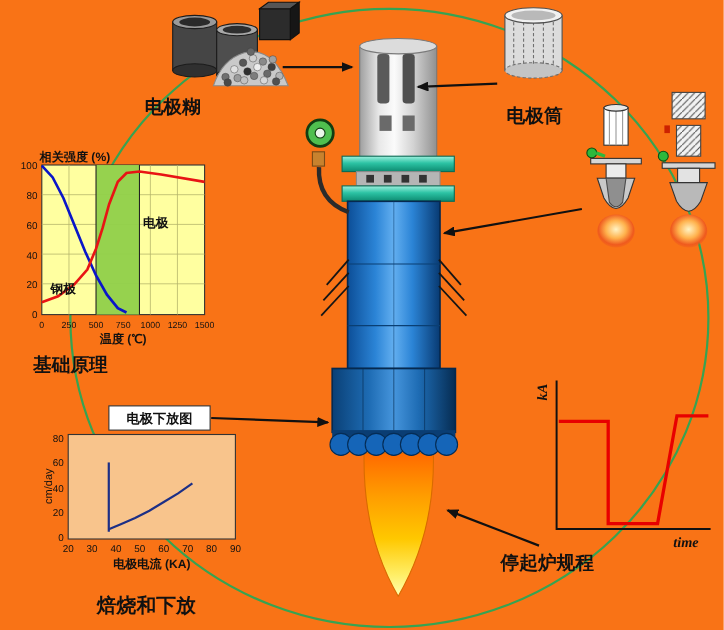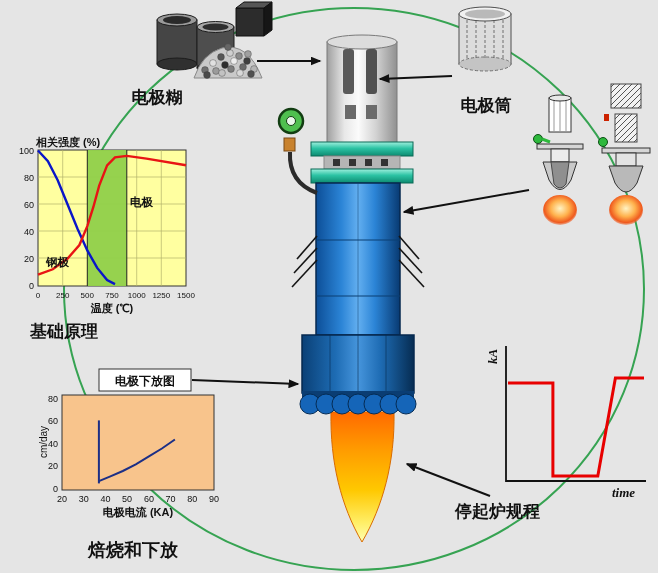--- a/index.html
+++ b/index.html
@@ -1,16 +1,16 @@
 <!DOCTYPE html>
 <html><head>
 <meta charset="utf-8">
 <style>
   html,body{margin:0;padding:0;background:#ffffff;}
-  .stage{position:relative;width:658px;height:573px;background:#e5e5e5;overflow:hidden;
+  .stage{position:relative;width:658px;height:573px;background:#f97316;overflow:hidden;
          font-family:"Liberation Sans",sans-serif;}
   svg{display:block;}
   svg text{font-family:"Liberation Sans",sans-serif;fill:#111111;}
   .serif{font-family:"Liberation Serif",serif;}
 </style>
 </head>
 <body>
 
 <div class="stage">
 <svg width="658" height="573" viewBox="0 0 658 573" xmlns="http://www.w3.org/2000/svg">

